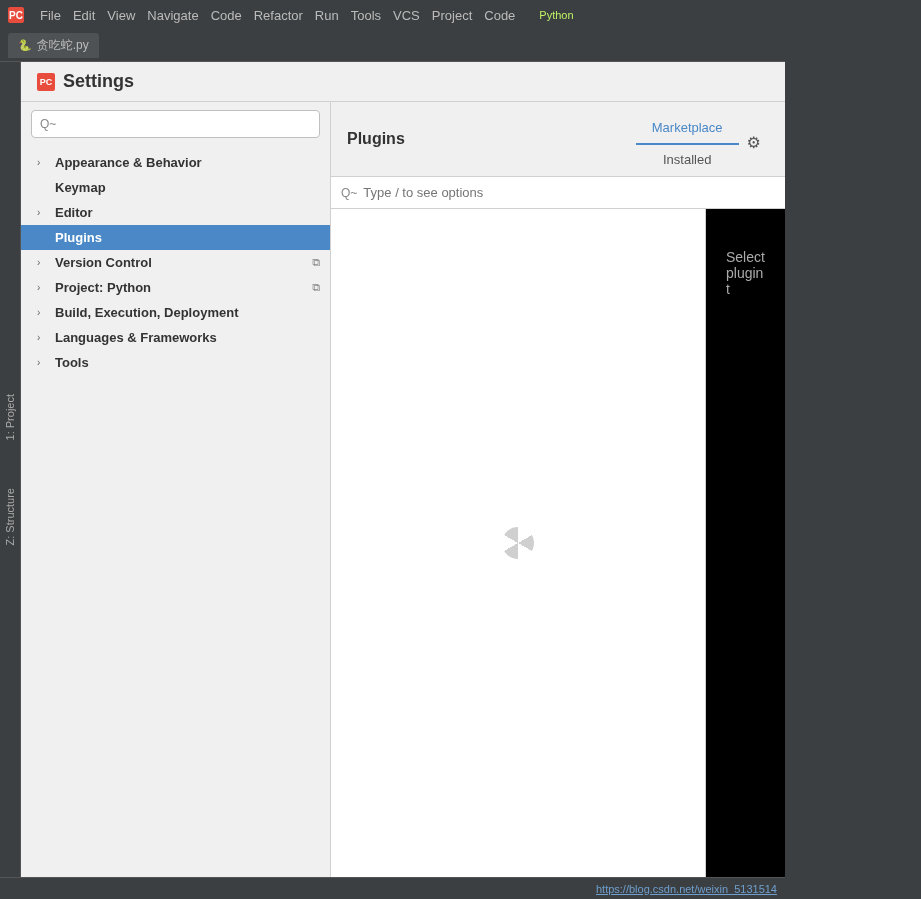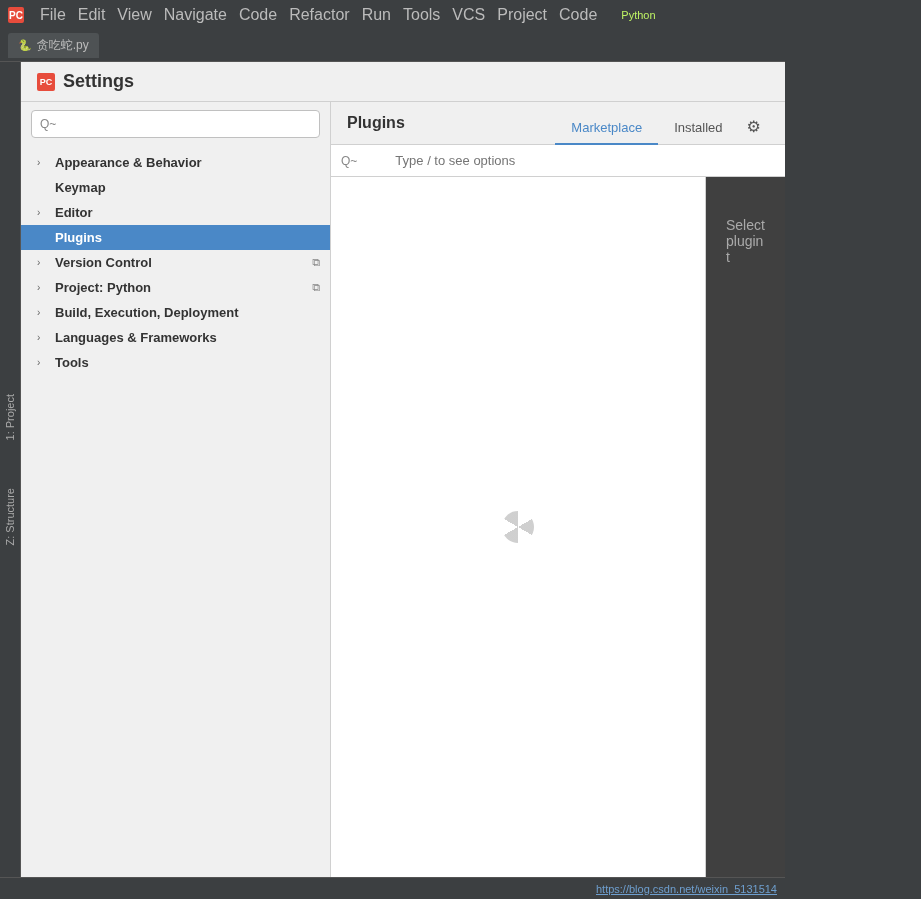--- a/index.html
+++ b/index.html
@@ -21,21 +21,21 @@
       align-items: center;
       padding: 0 8px;
       gap: 16px;
     }
     .title-bar-menu {
       display: flex;
       gap: 12px;
     }
     .title-bar-menu span {
       color: #bbb;
-      font-size: 16px;
+      font-size: 13px;
       cursor: pointer;
     }
     .app-icon {
       width: 16px; height: 16px;
       background: #e74c3c;
       border-radius: 2px;
       display: flex; align-items: center; justify-content: center;
       font-size: 10px; color: white; font-weight: bold;
     }
 
@@ -184,20 +184,21 @@
     .plugins-title {
       font-size: 16px;
       font-weight: bold;
       color: #333;
       padding-bottom: 10px;
     }
     .plugins-tabs {
       display: flex;
       align-items: center;
       gap: 0;
+      flex-direction: column;
     }
     .plugins-tab {
       padding: 8px 16px;
       font-size: 13px;
       color: #555;
       cursor: pointer;
       border-bottom: 2px solid transparent;
       margin-bottom: -1px;
     }
     .plugins-tab.active {
@@ -256,21 +257,21 @@
       justify-content: center;
     }
     @keyframes spin {
       0% { transform: rotate(0deg); }
       100% { transform: rotate(360deg); }
     }
 
     
     .plugin-detail {
       flex: 1;
-      background: #404040;
+      background: #000000;
       display: flex;
       align-items: flex-start;
       justify-content: flex-start;
       padding: 20px;
       padding-top: 40px;
     }
     .select-plugin-text {
       color: #aaa;
       font-size: 14px;
     }
@@ -474,21 +475,21 @@
               <div class="plugins-tabs">
                 <div class="plugins-tab active">Marketplace</div>
                 <div class="plugins-tab">Installed</div>
               </div>
               <div class="gear-btn">⚙</div>
             </div>
           </div>
 
           <div class="plugin-search-bar">
             <span style="color:#888; font-size:12px;">Q~</span>
-            <input type="text" style="border: none; outline: none; font-size: 13px; width: 100%; color: #3b82f6; background: transparent; margin-left: 32px;" placeholder="Type / to see options">
+            <input type="text" style="border: none; outline: none; font-size: 13px; width: 100%; color: #3b82f6; background: transparent;" placeholder="Type / to see options">
           </div>
 
           <div class="plugins-body">
 
             <div class="plugin-list">
               <div class="loading-spinner">
                 <div class="css-spinner"></div>
               </div>
             </div>
 

